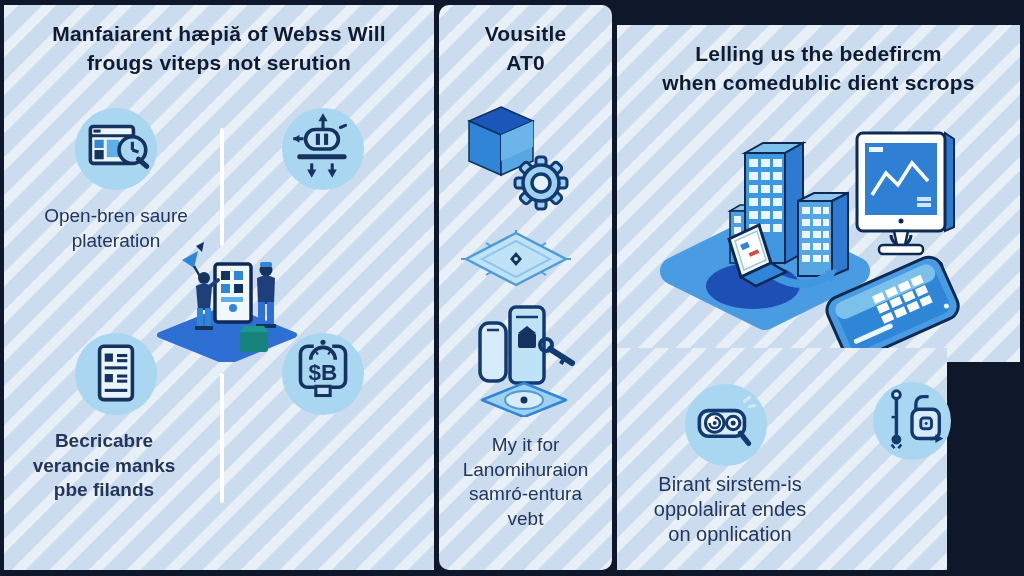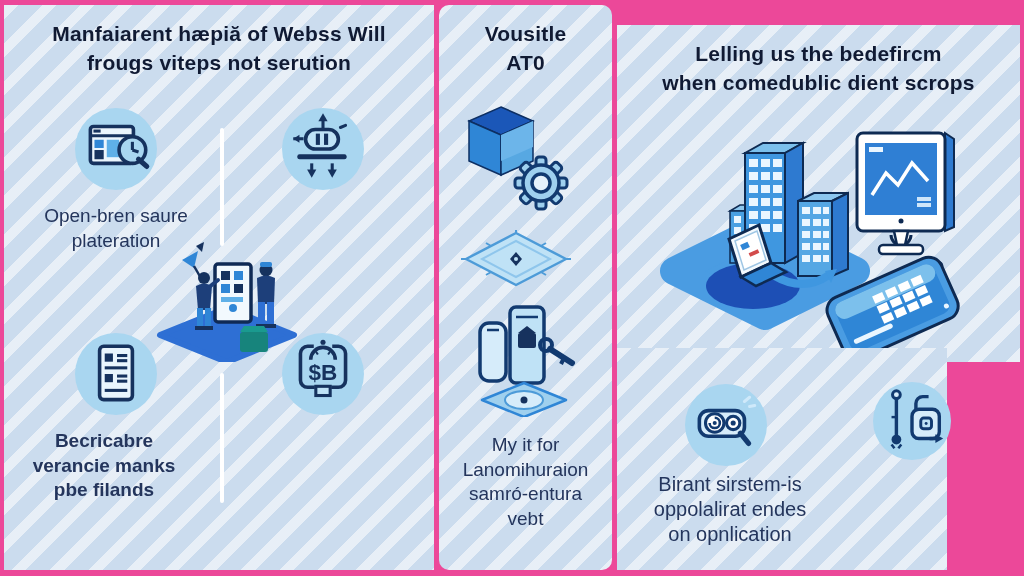--- a/index.html
+++ b/index.html
@@ -1,16 +1,16 @@
 <!DOCTYPE html>
 <html><head>
 <meta charset="utf-8">
 <style>
   html,body{margin:0;padding:0;background:#ffffff;}
-  #stage{position:relative;width:1024px;height:576px;background:#ec4899;overflow:hidden;
+  #stage{position:relative;width:1024px;height:576px;background:#0f172a;overflow:hidden;
          font-family:"Liberation Sans","DejaVu Sans",sans-serif;}
   .panel{position:absolute;background-color:#cbdcee;
     background-image:repeating-linear-gradient(135deg,rgba(255,255,255,0.55) 0px,rgba(255,255,255,0.55) 10px,rgba(255,255,255,0) 10px,rgba(255,255,255,0) 27px);}
   .title{position:absolute;left:0;width:100%;text-align:center;white-space:pre-line;
          font-weight:bold;color:#101a33;font-size:21px;line-height:29px;letter-spacing:.2px;}
   .lbl{position:absolute;text-align:center;white-space:pre-line;color:#24355c;
        font-size:19px;line-height:24.5px;}
   .circle{position:absolute;border-radius:50%;background:#a9d6f0;}
   .vdiv{position:absolute;width:4px;background:#ffffff;border-radius:2px;}
   svg{display:block;}

